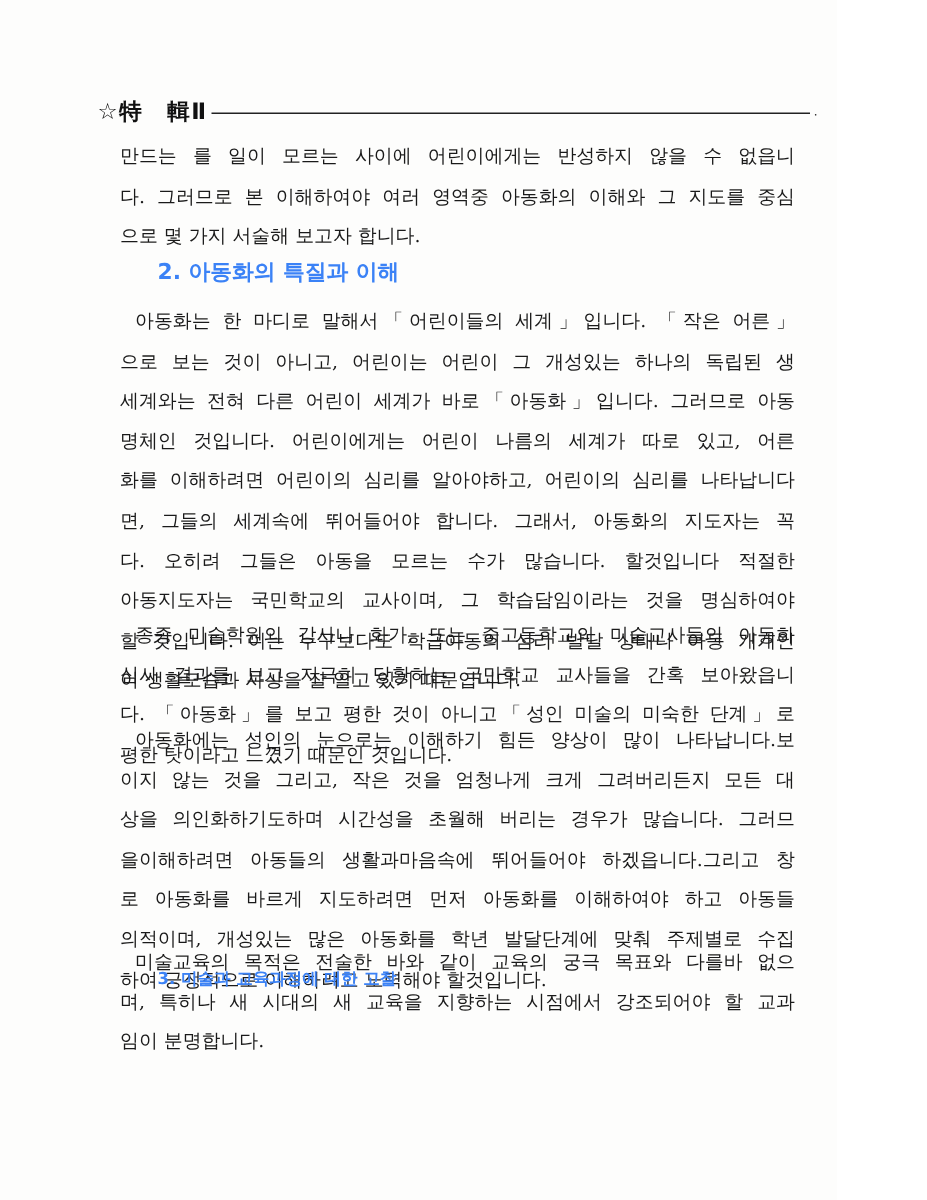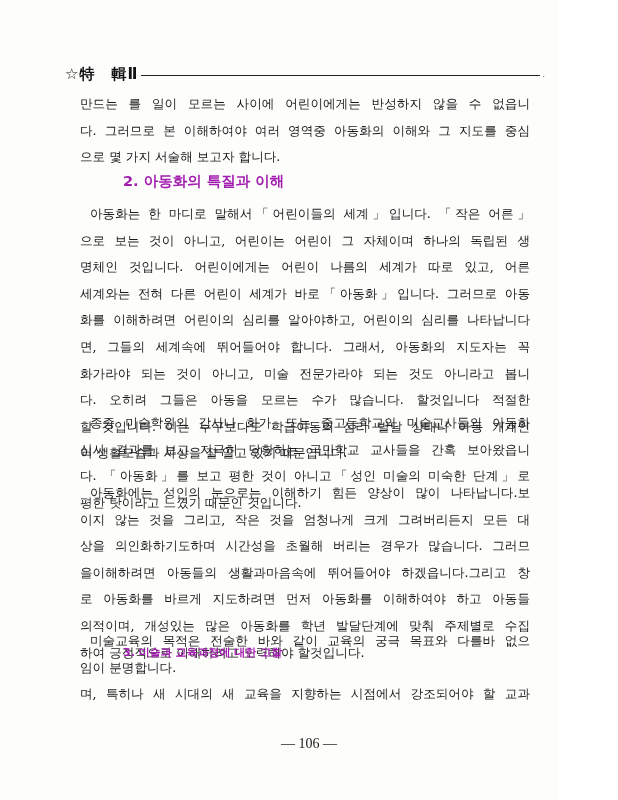--- a/index.html
+++ b/index.html
@@ -7,21 +7,21 @@
          font-family: "DejaVu Serif", serif; color: #1a1a1a; }
   .page { position: absolute; left: 0; top: 0; width: 558px; height: 800px; background: #fdfdfc; }
   .header { position: absolute; left: 65px; top: 62px; width: 480px; height: 24px; display: flex; align-items: center; }
   .header .title { font-family: "DejaVu Sans", sans-serif; font-weight: bold; font-size: 15px; letter-spacing: 1px; white-space: nowrap; color: #111; }
   .header .rule { flex: 1; height: 0; border-top: 1.4px solid #222; margin-left: 3px; margin-top: 2px; }
   .header .dot { font-size: 8px; margin-left: 2px; margin-top: 4px; }
   .body-text { position: absolute; left: 80px; width: 450px; font-size: 12.6px; line-height: 26.6px; }
   .line { display: block; white-space: nowrap; text-align: justify; text-align-last: justify; height: 26.6px; overflow: visible; }
   .line.last { text-align-last: left; }
   .indent { padding-left: 10px; }
-  .heading { position: absolute; left: 123px; font-family: "DejaVu Sans", sans-serif; font-weight: bold; font-size: 14.5px; color: #a21caf; white-space: nowrap; }
+  .heading { position: absolute; left: 105px; font-family: "DejaVu Sans", sans-serif; font-weight: bold; font-size: 14.5px; color: #3b82f6; white-space: nowrap; }
   .heading.h3 { font-size: 11px; }
   .page-number { position: absolute; left: 0; width: 618px; top: 736px; text-align: center; font-size: 14px; font-family: "Liberation Serif", serif; }
 </style>
 </head>
 <body>
 
 <div class="page">
 
   <div class="header">
     <span class="title">☆特　輯Ⅱ</span>
@@ -32,27 +32,27 @@
   <div class="body-text" style="top:91px;">
     <span class="line">만드는 를 일이 모르는 사이에  어린이에게는  반성하지  않을 수 없읍니</span>
     <span class="line">다. 그러므로 본 이해하여야 여러  영역중 아동화의 이해와 그 지도를 중심</span>
     <span class="line last">으로 몇 가지 서술해 보고자 합니다.</span>
   </div>
 
   <div class="heading" style="top:172px;">2.  아동화의 특질과 이해</div>
 
   <div class="body-text" style="top:201px;">
     <span class="line indent">아동화는 한 마디로 말해서「어린이들의 세계」입니다. 「작은  어른」</span>
-    <span class="line">으로 보는 것이 아니고,  어린이는 어린이 그 자체이며 하나의 독립된 생</span>
+    <span class="line">으로 보는 것이 아니고,  어린이는 어린이 그 개성있는 하나의 독립된 생</span>
+    <span class="line">세계와는 전혀 다른 어린이 세계가 바로「아동화」입니다. 그러므로 아동</span>
     <span class="line">명체인 것입니다. 어린이에게는 어린이 나름의  세계가 따로  있고, 어른</span>
-    <span class="line">세계와는 전혀 다른 어린이 세계가 바로「아동화」입니다. 그러므로 아동</span>
     <span class="line">화를 이해하려면 어린이의 심리를 알아야하고, 어린이의 심리를 나타납니다</span>
     <span class="line">면, 그들의 세계속에 뛰어들어야 합니다. 그래서, 아동화의  지도자는 꼭</span>
-    <span class="line">화가라야 되는 것이 아니고, 미술  전문가라야 되는 것도  아니라고 봅니</span>
     <span class="line">다. 오히려 그들은 아동을 모르는 수가  많습니다. 할것입니다  적절한</span>
+    <span class="line">아동지도자는 국민학교의 교사이며, 그 학습담임이라는 것을  명심하여야</span>
     <span class="line">할 것입니다. 이는 누구보다도 학급아동의 심리 발달 상태나 아동 개개인</span>
     <span class="line last">이 생활모습과 사상을 잘 알고 있기 때문입니다.</span>
   </div>
 
   <div class="body-text" style="top:410px;">
     <span class="line indent">종종 미술학원의 강사나 화가, 또는 중고등학교의 미술교사들의 아동화</span>
     <span class="line">심사 결과를 보고 지극히 당황하는 국민학교  교사들을 간혹  보아왔읍니</span>
     <span class="line">다. 「아동화」를 보고 평한 것이 아니고「성인 미술의   미숙한 단계」로</span>
     <span class="line last">평한 탓이라고 느꼈기 때문인 것입니다.</span>
   </div>
@@ -64,19 +64,18 @@
     <span class="line">을이해하려면 아동들의 생활과마음속에 뛰어들어야 하겠읍니다.그리고 창</span>
     <span class="line">로 아동화를 바르게 지도하려면 먼저  아동화를  이해하여야 하고 아동들</span>
     <span class="line">의적이며, 개성있는 많은 아동화를 학년 발달단계에 맞춰  주제별로 수집</span>
     <span class="line last">하여 긍정적으로 이해하려고 노력해야 할것입니다.</span>
   </div>
 
   <div class="heading h3" style="top:645px;">3. 미술과 교육과정에 대한 고찰</div>
 
   <div class="body-text" style="top:628px;">
     <span class="line indent">미술교육의 목적은 전술한 바와 같이 교육의 궁극 목표와 다를바  없으</span>
+    <span class="line">며, 특히나 새 시대의 새 교육을 지향하는 시점에서  강조되어야 할 교과</span>
     <span class="line last">임이 분명합니다.</span>
-    <span class="line">며, 특히나 새 시대의 새 교육을 지향하는 시점에서  강조되어야 할 교과</span>
   </div>
 
-  <div class="page-number">— 106 —</div>
 
 </div>
 
 </body></html>

